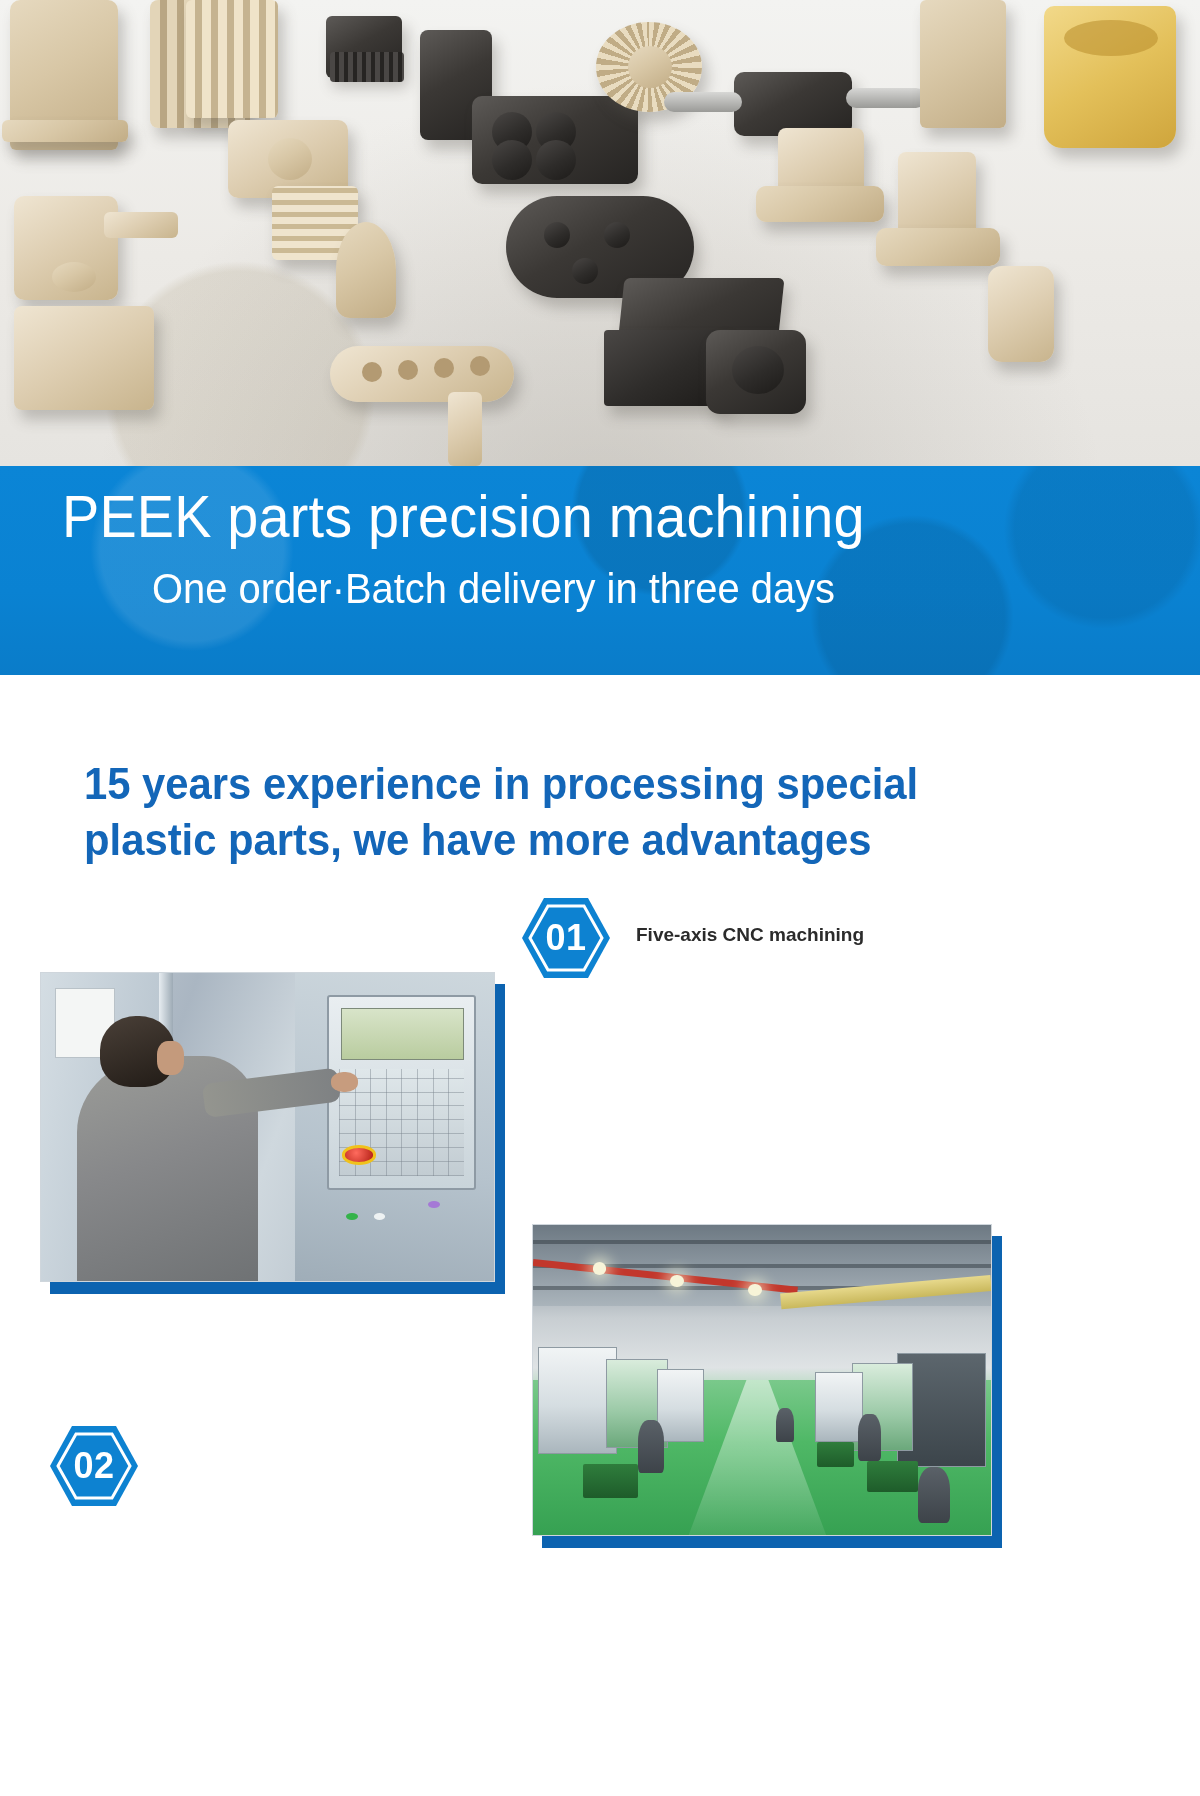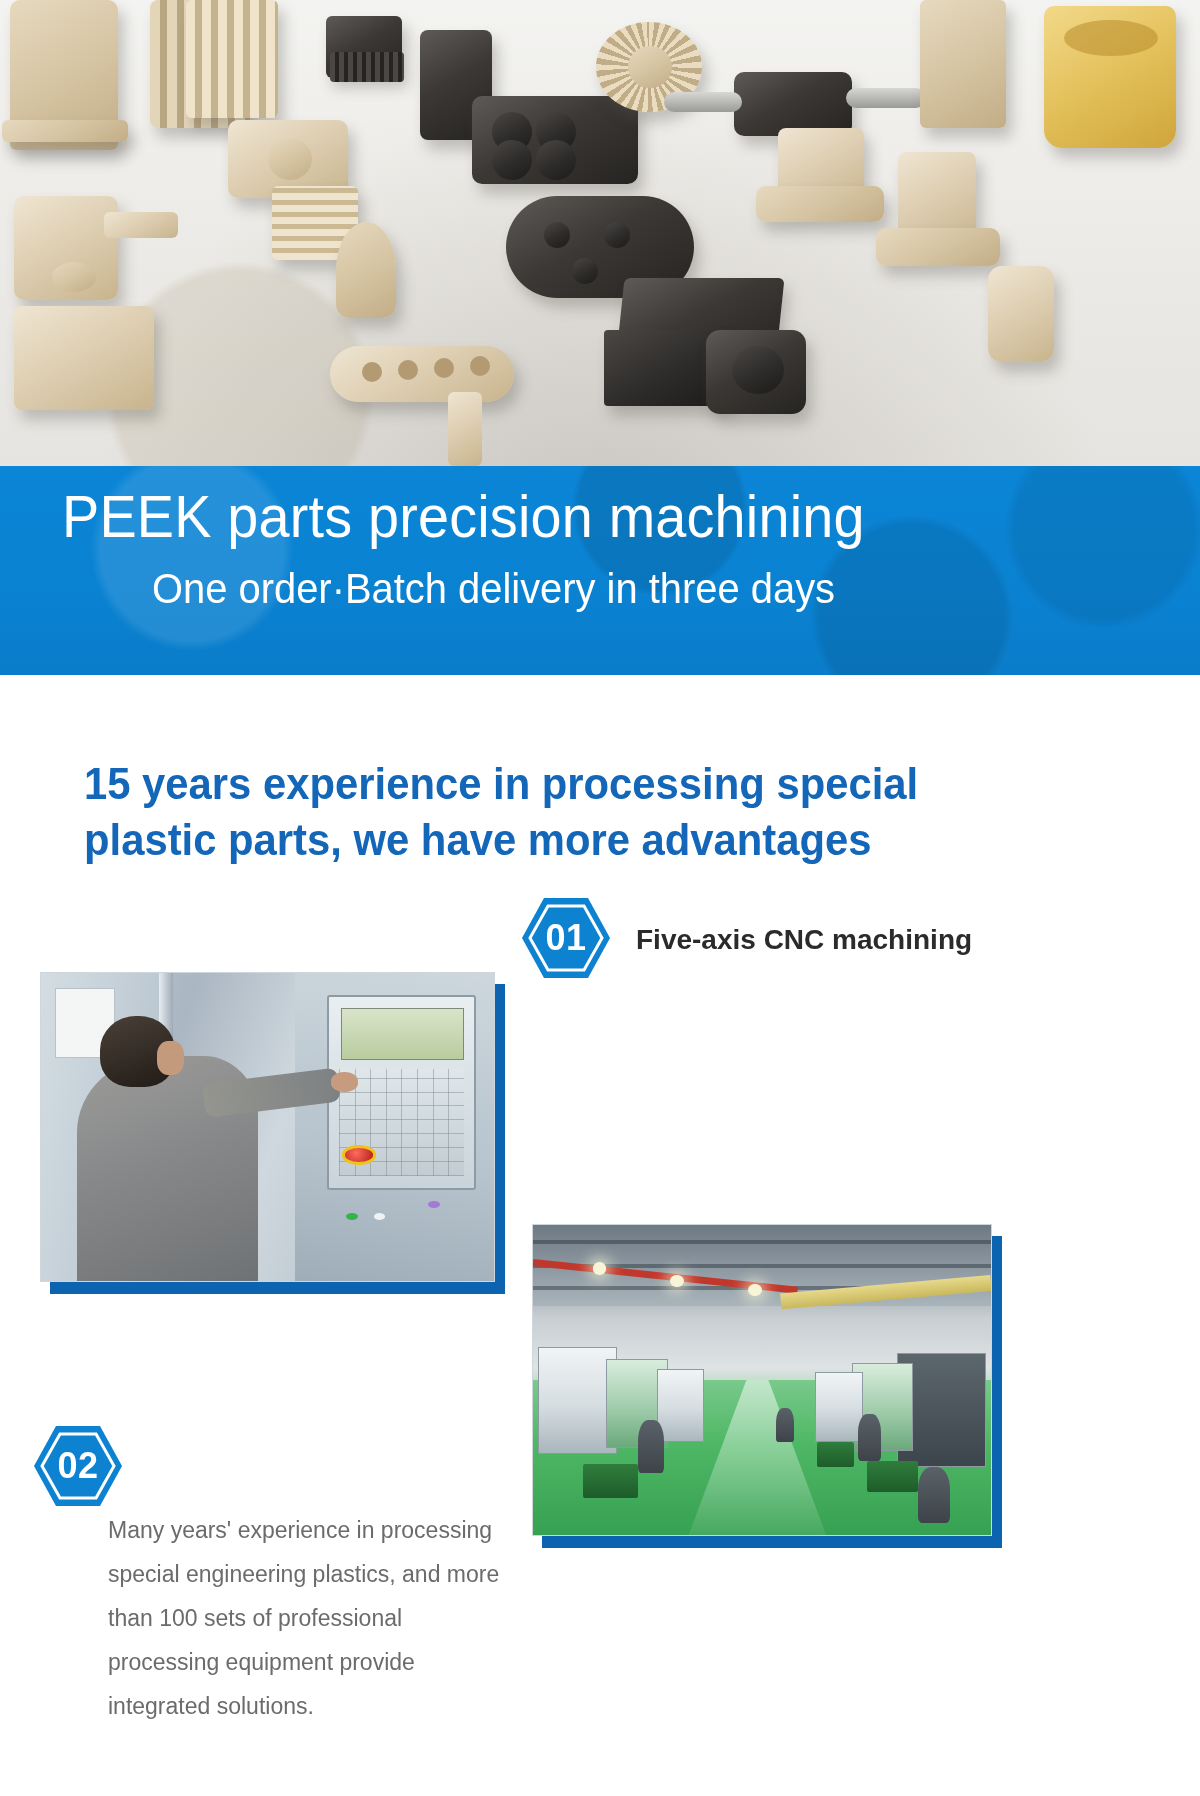--- a/index.html
+++ b/index.html
@@ -139,21 +139,21 @@
   .hexwrap svg{display:block;overflow:visible;}
   .hex-num{
     position:absolute;left:0;top:0;width:92px;height:92px;
     display:flex;align-items:center;justify-content:center;
     color:#ffffff;font-size:36px;font-weight:bold;letter-spacing:.5px;
     padding-bottom:1px;box-sizing:border-box;
   }
 
   .feat-title{
     position:absolute;
-    color:#2b2b2b;font-size:28px;font-weight:bold;white-space:nowrap;
+    color:#2b2b2b;font-size:19px;font-weight:bold;white-space:nowrap;
   }
   .feat-body{
     position:absolute;
     color:#6b6b6b;font-size:23px;line-height:44px;font-weight:400;
   }
 </style>
 </head>
 <body>
 
 <div class="page">
@@ -291,22 +291,21 @@
       <div class="cart" style="right:16%;bottom:14%;width:11%;height:10%;"></div>
       <div class="cart" style="right:30%;bottom:22%;width:8%;height:8%;"></div>
 
       <div class="person" style="left:23%;bottom:20%;width:5.5%;height:17%;"></div>
       <div class="person" style="left:53%;bottom:30%;width:4%;height:11%;"></div>
       <div class="person" style="right:24%;bottom:24%;width:5%;height:15%;"></div>
       <div class="person" style="right:9%;bottom:4%;width:7%;height:18%;"></div>
     </div>
   </div>
 
-  <div class="hexwrap" style="left:32px;top:1420px;">
+  <div class="hexwrap" style="left:48px;top:1420px;">
     <svg width="92" height="92" viewBox="0 0 92 92">
       <polygon points="24,6 68,6 90,46 68,86 24,86 2,46" fill="#0d82d1"></polygon>
       <polygon points="28,14 64,14 82,46 64,78 28,78 10,46" fill="none" stroke="#ffffff" stroke-width="3"></polygon>
     </svg>
     <div class="hex-num">02</div>
   </div>
-  <div class="feat-body" style="left:108px;top:1508px;width:400px;">Many years' experience in processing special engineering plastics, and more than 100 sets of professional processing equipment provide integrated solutions.</div>
 
 </div>
 
 </body></html>

